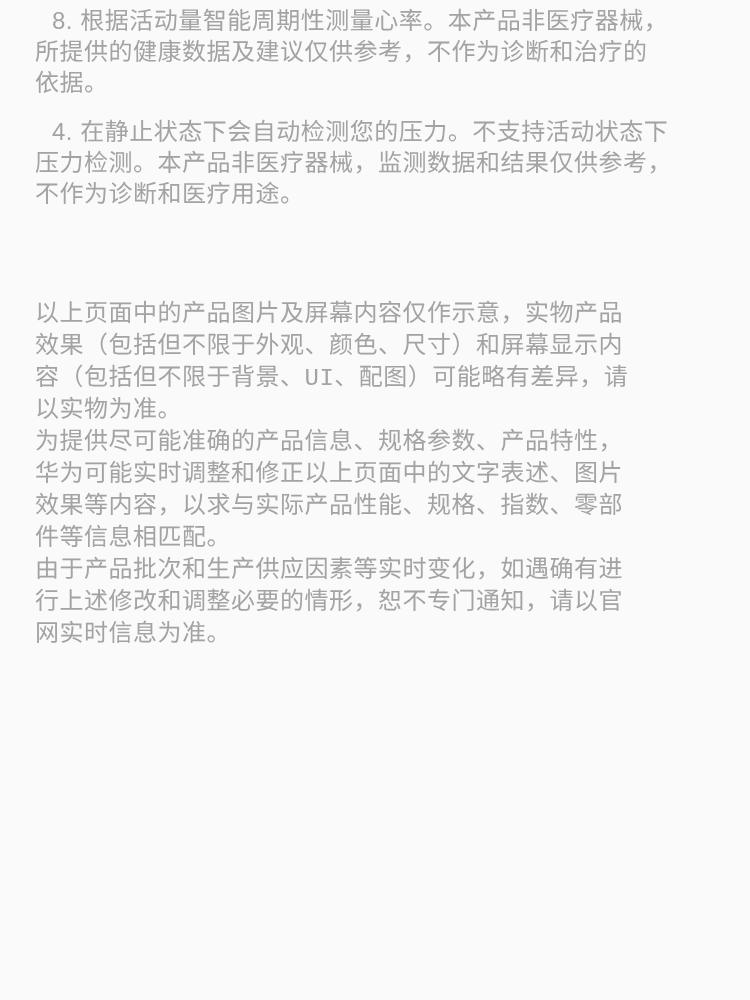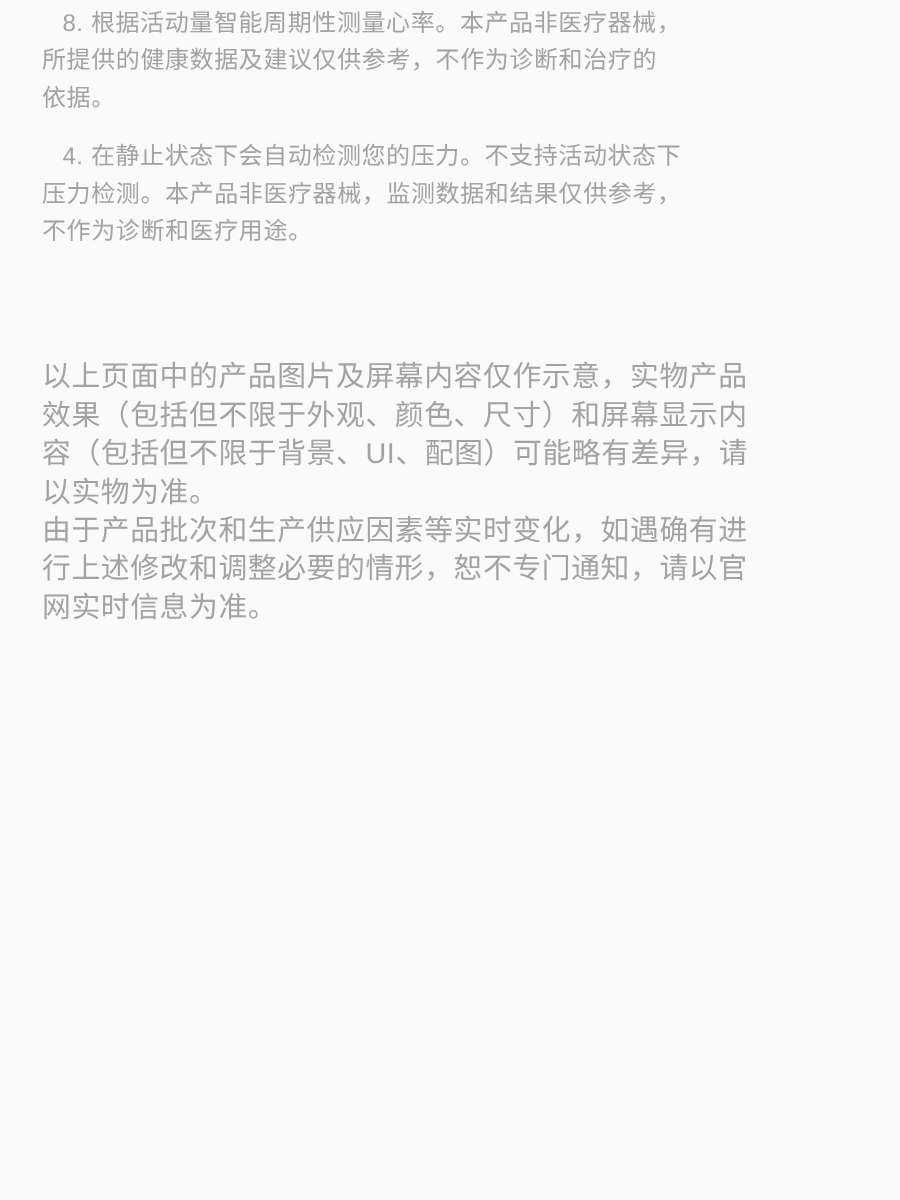--- a/index.html
+++ b/index.html
@@ -15,28 +15,29 @@
     overflow: hidden;
     font-family: "Liberation Sans", "DejaVu Sans", sans-serif;
     color: #a3a3a3;
     -webkit-font-smoothing: antialiased;
   }
   .content {
     padding: 5px 40px 0 35px;
   }
   .note {
     margin: 0 0 18px 0;
-    font-size: 20px;
+    font-size: 24px;
     line-height: 31px;
     text-indent: 17px;
     white-space: pre-line;
     letter-spacing: 0.5px;
   }
   .legal {
     margin-top: 90px;
+    font-family: Liberation Mono, monospace;
   }
   .legal p {
     margin: 0;
     font-size: 24px;
     line-height: 32px;
     white-space: pre-line;
     letter-spacing: 0.5px;
   }
 </style>
 </head>
@@ -52,19 +53,23 @@
       <p class="note">4. 在静止状态下会自动检测您的压力。不支持活动状态下
 压力检测。本产品非医疗器械，监测数据和结果仅供参考，
 不作为诊断和医疗用途。</p>
     </div>
 
     <div class="legal">
       <p>以上页面中的产品图片及屏幕内容仅作示意，实物产品
 效果（包括但不限于外观、颜色、尺寸）和屏幕显示内
 容（包括但不限于背景、UI、配图）可能略有差异，请
 以实物为准。</p>
+      <p>为提供尽可能准确的产品信息、规格参数、产品特性，
+华为可能实时调整和修正以上页面中的文字表述、图片
+效果等内容，以求与实际产品性能、规格、指数、零部
+件等信息相匹配。</p>
       <p>由于产品批次和生产供应因素等实时变化，如遇确有进
 行上述修改和调整必要的情形，恕不专门通知，请以官
 网实时信息为准。</p>
     </div>
 
   </div>
 </div>
 
 </body></html>

